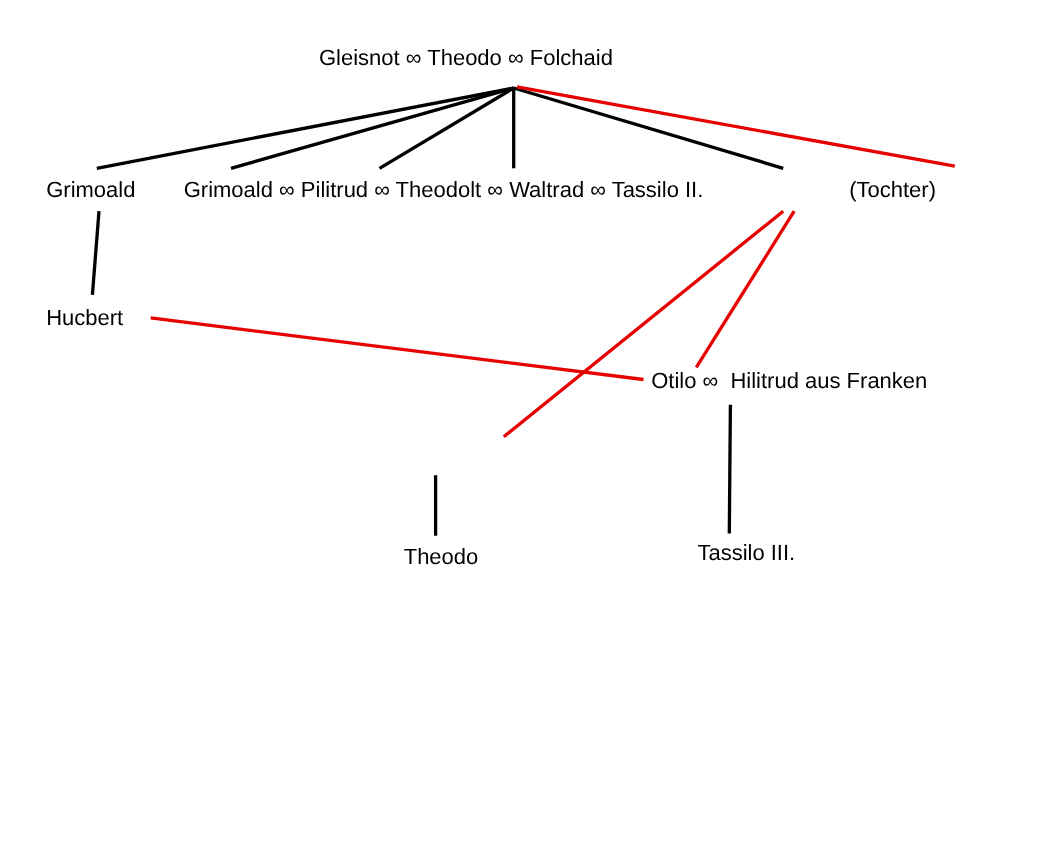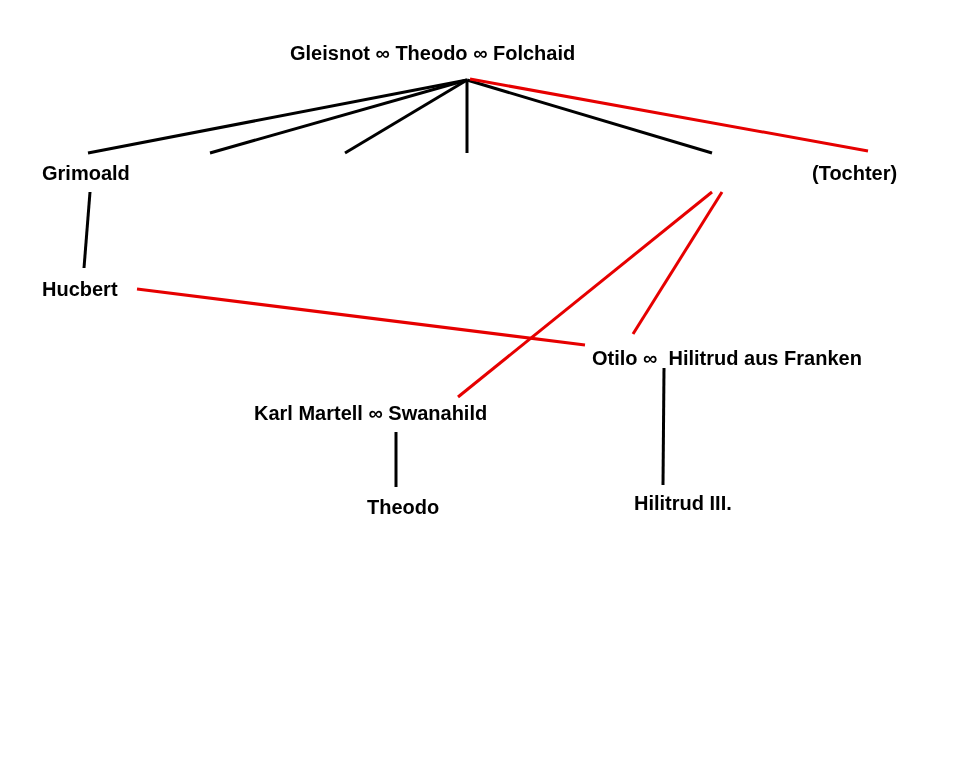--- a/index.html
+++ b/index.html
@@ -17,21 +17,21 @@
   }
   #edges {
     position: absolute;
     left: 0;
     top: 0;
     width: 960px;
     height: 769px;
   }
   .label {
     position: absolute;
-    font-weight: bold;
+    font-weight: normal;
     font-size: 20px;
     line-height: 24px;
     color: #000000;
     white-space: pre;
   }
 </style>
 </head>
 <body>
 
 <div id="canvas">
@@ -48,26 +48,26 @@
       <line x1="712" y1="192" x2="458" y2="397" stroke="#e60000" stroke-width="3"></line>
       <line x1="722" y1="192" x2="633" y2="334" stroke="#e60000" stroke-width="3"></line>
       <line x1="664" y1="368" x2="663" y2="485" stroke="#000000" stroke-width="3"></line>
       <line x1="396" y1="432" x2="396" y2="487" stroke="#000000" stroke-width="3"></line>
     </svg>
 
   <div class="label" style="left:290px; top:41px">Gleisnot ∞ Theodo ∞ Folchaid</div>
 
   <div class="label" style="left:42px; top:161px">Grimoald</div>
 
+  <div class="label" style="left:167px; top:161px">Grimoald ∞ Pilitrud ∞ Theodolt ∞ Waltrad ∞ Tassilo II.</div>
 
-  <div class="label" style="left:812px; top:161px">(Tochter)</div>
+  <div class="label" style="left:772px; top:161px">(Tochter)</div>
 
   <div class="label" style="left:42px; top:277px">Hucbert</div>
 
-  <div class="label" style="left:592px; top:346px">Otilo ∞  Hilitrud aus Franken</div>
+  <div class="label" style="left:592px; top:335px">Otilo ∞  Hilitrud aus Franken</div>
 
-  <div class="label" style="left:254px; top:401px">Karl Martell ∞ Swanahild</div>
 
   <div class="label" style="left:367px; top:495px">Theodo</div>
 
-  <div class="label" style="left:634px; top:491px">Hilitrud III.</div>
+  <div class="label" style="left:634px; top:491px">Tassilo III.</div>
 
 </div>
 
 </body></html>

